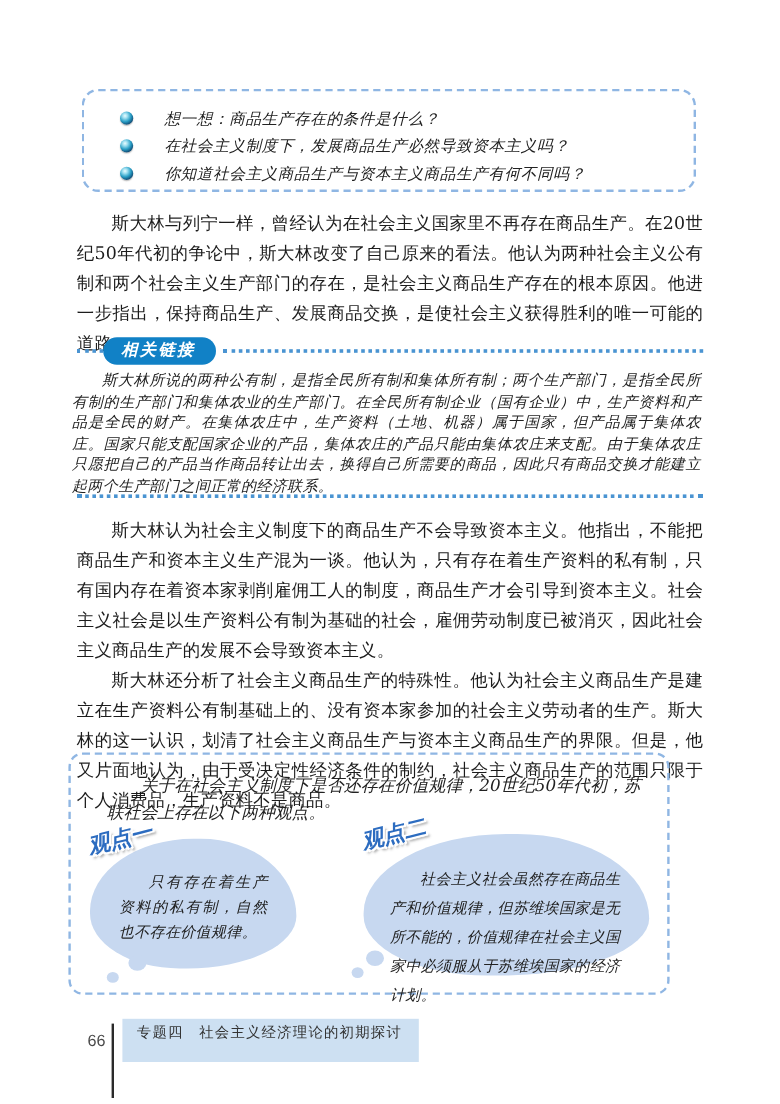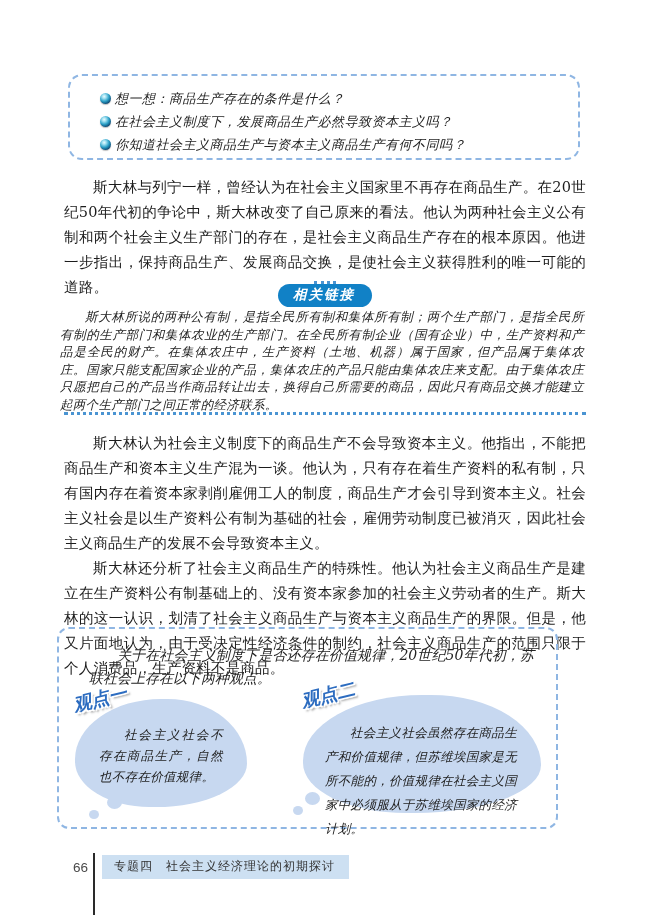--- a/index.html
+++ b/index.html
@@ -10,21 +10,21 @@
     color: #1c1c1c;
     overflow: hidden;
   }
 
   
   .think-box {
     position: absolute; left: 68px; top: 74px; width: 512px; height: 86px;
     border: 2px dashed #8fb6e3; border-radius: 14px;
     padding: 11px 18px 0 30px;
   }
-  .q-line { display: flex; align-items: center; gap: 4px; height: 23px; }
+  .q-line { display: flex; align-items: center; gap: 26px; height: 23px; }
   .sphere {
     flex: 0 0 auto; width: 11px; height: 11px; border-radius: 50%;
     background: radial-gradient(circle at 38% 32%, #eafcff 0%, #9fdff0 20%, #2a9fc6 48%, #0d406a 78%, #0a3458 100%);
     box-shadow: 0 1px 1px rgba(0,0,0,0.25);
   }
   .q-text {
     font-style: italic; font-size: 13px; color: #222; letter-spacing: 0.5px;
     white-space: nowrap;
   }
 
@@ -34,21 +34,21 @@
     font-size: 14.5px; line-height: 25px; text-align: justify;
     color: #1c1c1c; letter-spacing: 0.2px;
   }
   .body-para p { text-indent: 2em; }
   #para1 { top: 175px; }
   #para23 { top: 431px; }
 
   
   .rel-header {
     position: absolute; left: 64px; top: 281px; width: 522px; height: 22px;
-    display: flex; align-items: center; flex-direction: column;
+    display: flex; align-items: center;
   }
   .dotline { border-top: 3px dotted #4a94d2; height: 0; }
   .dotline.short { width: 22px; flex: 0 0 auto; }
   .dotline.long { flex: 1 1 auto; margin-left: 6px; }
   .rel-badge {
     flex: 0 0 auto;
     background: #1181c6; color: #ffffff;
     font-family: "DejaVu Sans", "Liberation Sans", sans-serif;
     font-weight: bold; font-style: italic; font-size: 13.5px;
     letter-spacing: 2px;
@@ -104,21 +104,21 @@
     font-size: 13.5px; color: #4a4a4a; width: 26px; text-align: right; margin-left: 2px;
   }
   .spine-line {
     position: absolute; left: 33px; top: -2px; width: 1.5px; height: 62px; background: #2a2a2a;
   }
   .footer-bar {
     margin-left: 14px;
     background: #cde0f2; color: #333;
     font-family: "DejaVu Sans", "Liberation Sans", sans-serif;
     font-size: 12px; letter-spacing: 1px;
-    padding: 3px 14px 4px 12px; white-space: nowrap;
+    padding: 3px 14px 16px 12px; white-space: nowrap;
   }
 </style>
 </head>
 <body>
 
 <div class="think-box">
   <div class="q-line">
     <span class="sphere"></span>
     <span class="q-text">想一想：商品生产存在的条件是什么？</span>
   </div>
@@ -148,21 +148,21 @@
 <div class="body-para" id="para23">
   <p>斯大林认为社会主义制度下的商品生产不会导致资本主义。他指出，不能把商品生产和资本主义生产混为一谈。他认为，只有存在着生产资料的私有制，只有国内存在着资本家剥削雇佣工人的制度，商品生产才会引导到资本主义。社会主义社会是以生产资料公有制为基础的社会，雇佣劳动制度已被消灭，因此社会主义商品生产的发展不会导致资本主义。</p>
   <p>斯大林还分析了社会主义商品生产的特殊性。他认为社会主义商品生产是建立在生产资料公有制基础上的、没有资本家参加的社会主义劳动者的生产。斯大林的这一认识，划清了社会主义商品生产与资本主义商品生产的界限。但是，他又片面地认为，由于受决定性经济条件的制约，社会主义商品生产的范围只限于个人消费品，生产资料不是商品。</p>
 </div>
 
 <div class="vp-box">
   <p class="vp-intro">关于在社会主义制度下是否还存在价值规律，20世纪50年代初，苏联社会上存在以下两种观点。</p>
 
   <div class="bubble b1">
     <span class="vp-label">观点一</span>
-    <p class="vp-text">社会主义社会不存在商品生产，自然也不存在价值规律。</p>
+    <p class="vp-text">只有存在着生产资料的私有制，自然也不存在价值规律。</p>
     <span class="tail tail-big"></span>
     <span class="tail tail-small"></span>
   </div>
 
   <div class="bubble b2">
     <span class="vp-label">观点二</span>
     <p class="vp-text">社会主义社会虽然存在商品生产和价值规律，但苏维埃国家是无所不能的，价值规律在社会主义国家中必须服从于苏维埃国家的经济计划。</p>
     <span class="tail tail-big"></span>
     <span class="tail tail-small"></span>
   </div>

